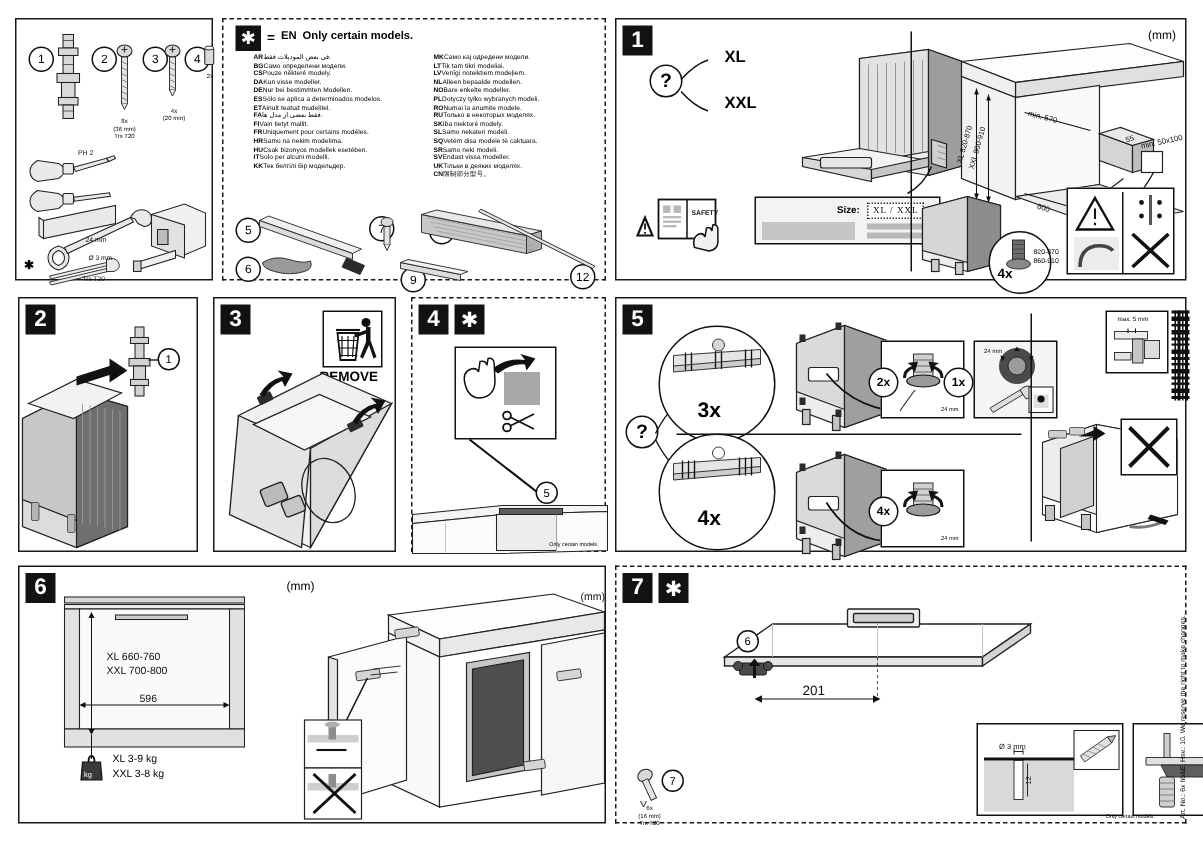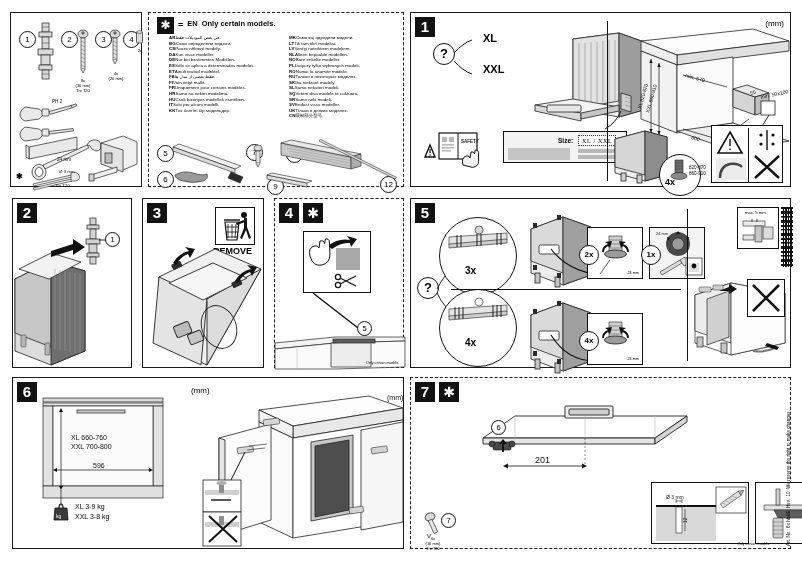--- a/index.html
+++ b/index.html
@@ -33,21 +33,21 @@
           font-size:8px;line-height:15px;text-align:center;background:#fff;}
   .bubble.sm{width:13px;height:13px;line-height:13px;font-size:7.5px;}
   .cog{position:absolute;width:15px;height:15px;background:#fff;border:1px solid #111;border-radius:50%;
        font-size:8px;line-height:15px;text-align:center;}
   .cap{position:absolute;font-size:4px;line-height:5px;text-align:center;}
 
   
   .lbl{position:absolute;font-size:5.5px;line-height:6px;white-space:nowrap;}
   .lblb{position:absolute;font-size:7px;font-weight:bold;line-height:8px;white-space:nowrap;}
   .big{position:absolute;font-size:11px;font-weight:bold;}
-  .qty{position:absolute;font-size:10px;font-weight:bold;}
+  .qty{position:absolute;font-size:14px;font-weight:bold;}
 
   .circ{position:absolute;border:1px solid #111;border-radius:50%;background:#fff;}
   .qmark{position:absolute;width:20px;height:20px;border:1px solid #111;border-radius:50%;
          background:#fff;font-size:13px;font-weight:bold;line-height:20px;text-align:center;}
 
   .box{position:absolute;border:1px solid #111;background:#fff;box-sizing:border-box;}
   .bk{position:absolute;background:#111;}
   .gy{position:absolute;background:#d9d9d9;}
   .gy2{position:absolute;background:#b8b8b8;}
   .gy3{position:absolute;background:#8f8f8f;}
@@ -605,21 +605,21 @@
         <text x="2" y="5" font-size="4" font-family="Liberation Sans, sans-serif" fill="#111">24 mm</text>
 
         <path d="M6 42 l20 -12 l2 3 l-20 12 z" fill="#dcdcdc" stroke="#222" stroke-width="0.6"></path>
         <path d="M26 30 q4 -4 8 -2 q3 2 1 6 l-5 2 z" fill="#dcdcdc" stroke="#222" stroke-width="0.6"></path>
 
         <rect x="32" y="28" width="16" height="17" fill="#fff" stroke="#222" stroke-width="0.7"></rect>
         <path d="M35 42 l10 0 l0 -9 l-10 0 z" fill="#e0e0e0"></path>
         <circle cx="40" cy="36" r="2.4" fill="#111"></circle>
       </svg>
     </div>
-    <div class="bubble sm" style="left:230px;top:46px;width:18px;height:18px;line-height:18px;font-size:8px;font-weight:bold;">1x</div>
+    <div class="bubble sm" style="left:218px;top:46px;width:18px;height:18px;line-height:18px;font-size:8px;font-weight:bold;">1x</div>
 
     <div class="bk" style="left:40px;top:90px;width:230px;height:1px;"></div>
 
     <svg style="left:116px;top:96px;" width="70" height="80" viewBox="0 0 70 80">
       <g fill="#ededed" stroke="#222" stroke-width="0.8">
         <path d="M4 20 l32 -12 l28 10 l0 48 l-28 10 l-32 -12 z"></path>
         <path d="M4 20 l32 -12 l0 56 l-32 -12 z" fill="#dadada"></path>
         <path d="M36 8 l28 10 l0 48 l-28 10 z" fill="#9f9f9f"></path>
         <rect x="12" y="36" width="20" height="9" rx="1.5" fill="#fff"></rect>
         <rect x="8" y="64" width="5" height="10" fill="#c4c4c4"></rect>

